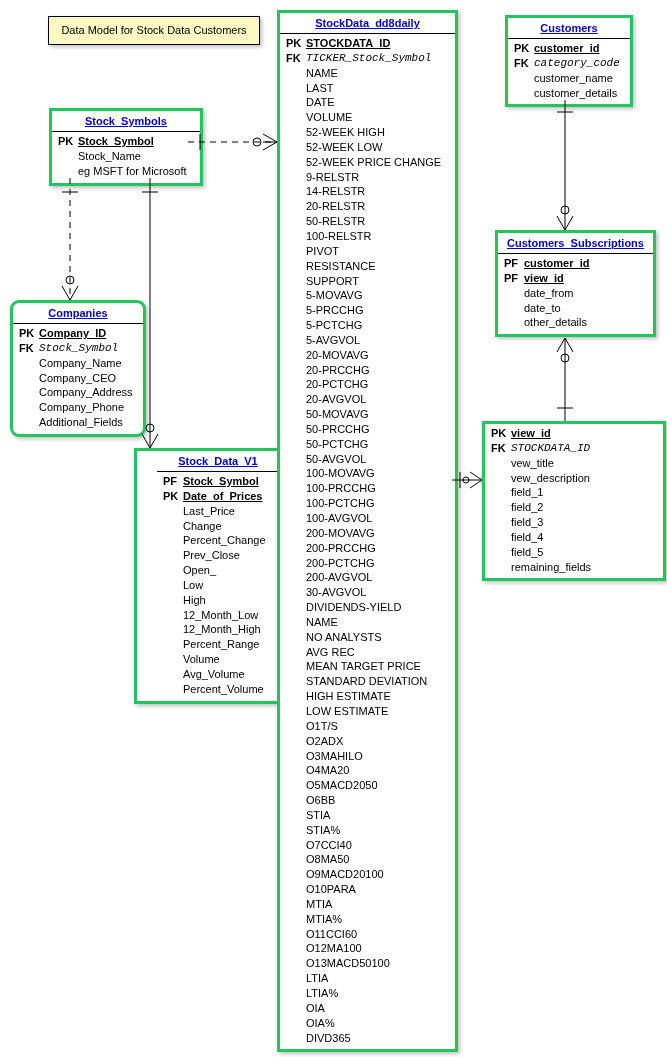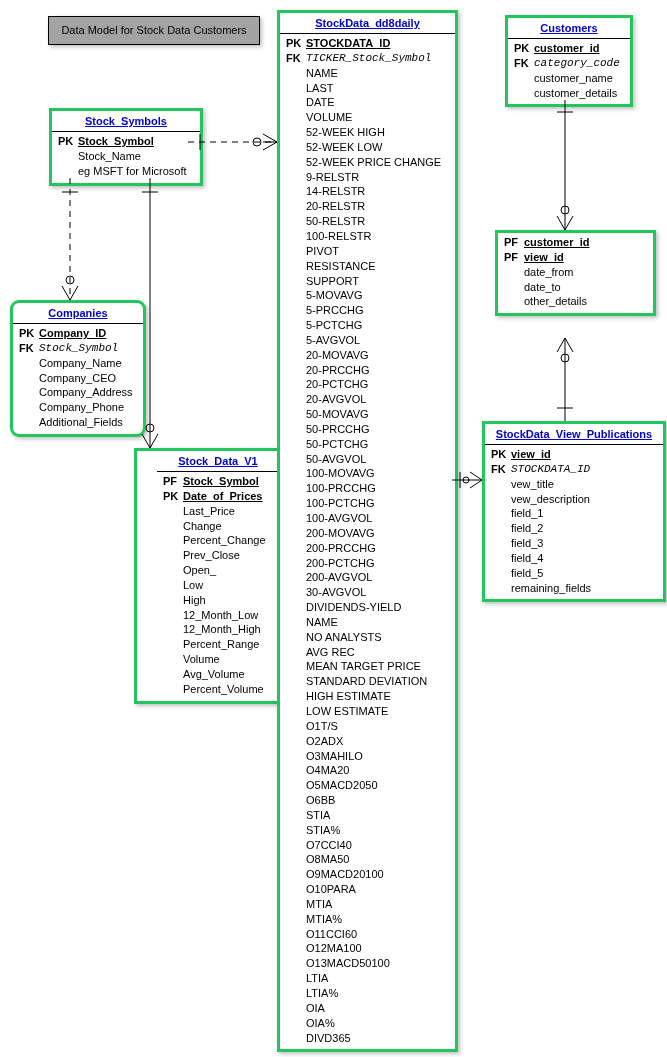--- a/index.html
+++ b/index.html
@@ -13,21 +13,21 @@
     position: relative;
     color: #000;
   }
   .title-box {
     position: absolute;
     border: 1px solid #000;
     padding: 6px 10px;
     text-align: center;
     line-height: 1.35;
     box-shadow: 2px 2px 4px rgba(0,0,0,0.25);
-    background: #a3a3a3;
+    background: #fef9c3;
   }
   .entity {
     position: absolute;
     border: 3px solid #22c55e;
     background: #fff;
     box-shadow: 2px 2px 4px rgba(0,0,0,0.25);
   }
   .entity-header {
     font-weight: bold;
     color: #0000cd;
@@ -481,20 +481,21 @@
         <span class="attr-name">customer_name</span>
       </div>
       <div class="attr-row ">
         <span class="attr-prefix"></span>
         <span class="attr-name">customer_details</span>
       </div>
     </div>
 </div>
 
 <div class="entity" id="ent-customers_subscriptions" style="left:495px; top:230px; width:155px;">
+  <div class="entity-header">Customers_Subscriptions</div>
   <div class="attr-body">
       <div class="attr-row pf">
         <span class="attr-prefix">PF</span>
         <span class="attr-name">customer_id</span>
       </div>
       <div class="attr-row pf">
         <span class="attr-prefix">PF</span>
         <span class="attr-name">view_id</span>
       </div>
       <div class="attr-row ">
@@ -506,21 +507,20 @@
         <span class="attr-name">date_to</span>
       </div>
       <div class="attr-row ">
         <span class="attr-prefix"></span>
         <span class="attr-name">other_details</span>
       </div>
     </div>
 </div>
 
 <div class="entity" id="ent-stockdata_view_publications" style="left:482px; top:421px; width:178px;">
-  <div class="entity-header">StockData_View_Publications</div>
   <div class="attr-body">
       <div class="attr-row pk">
         <span class="attr-prefix">PK</span>
         <span class="attr-name">view_id</span>
       </div>
       <div class="attr-row fk">
         <span class="attr-prefix">FK</span>
         <span class="attr-name">STOCKDATA_ID</span>
       </div>
       <div class="attr-row ">

